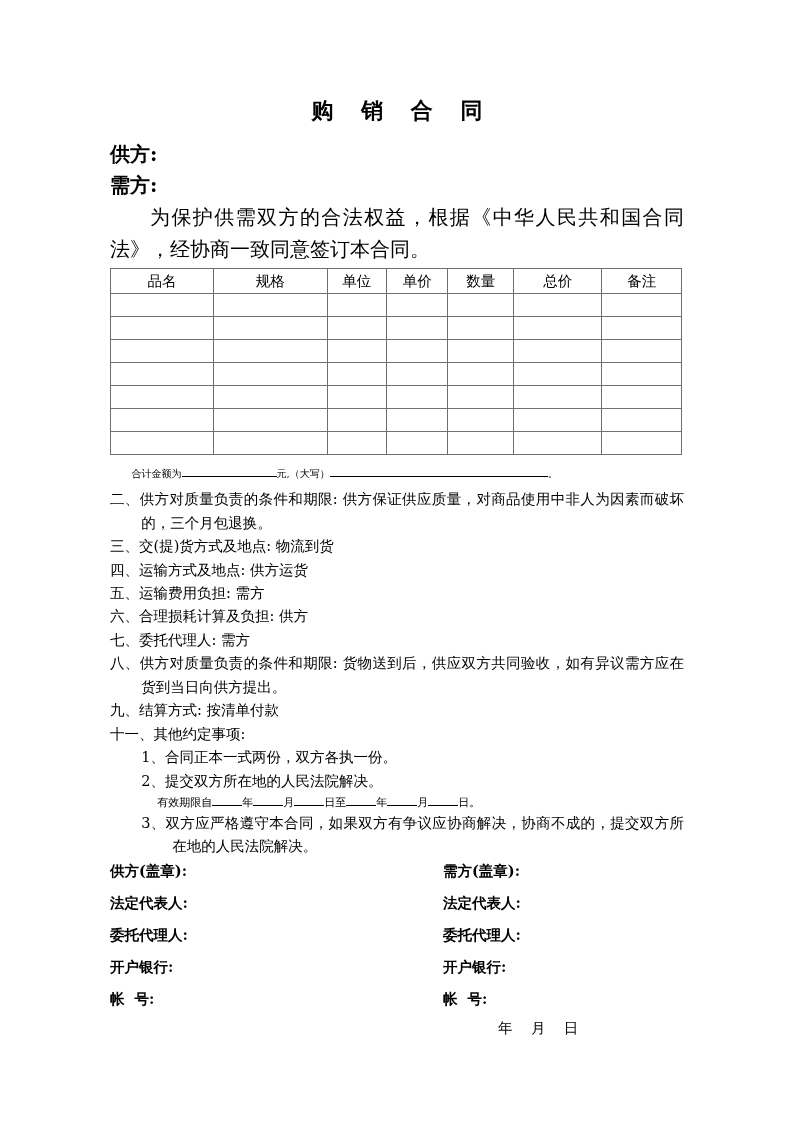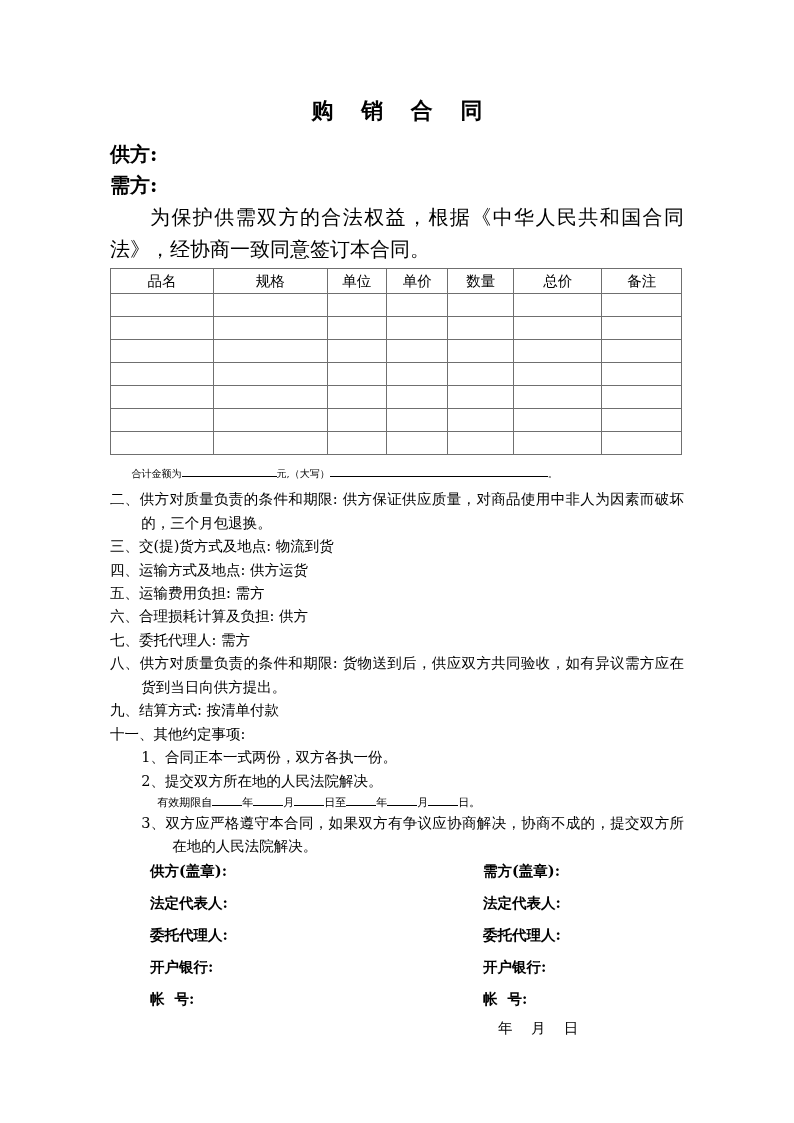--- a/index.html
+++ b/index.html
@@ -128,21 +128,20 @@
 
   
   .sig-block {
     position: absolute;
     left: 110px;
     top: 855px;
     width: 574px;
   }
   .sig-cols {
     display: flex;
-    margin-left: 40px;
   }
   .sig-col {
     width: 333px;
     flex: 0 0 auto;
   }
   .sig-col.right { width: 240px; }
   .sig-row {
     font-size: 14.5px;
     font-weight: bold;
     height: 32px;

